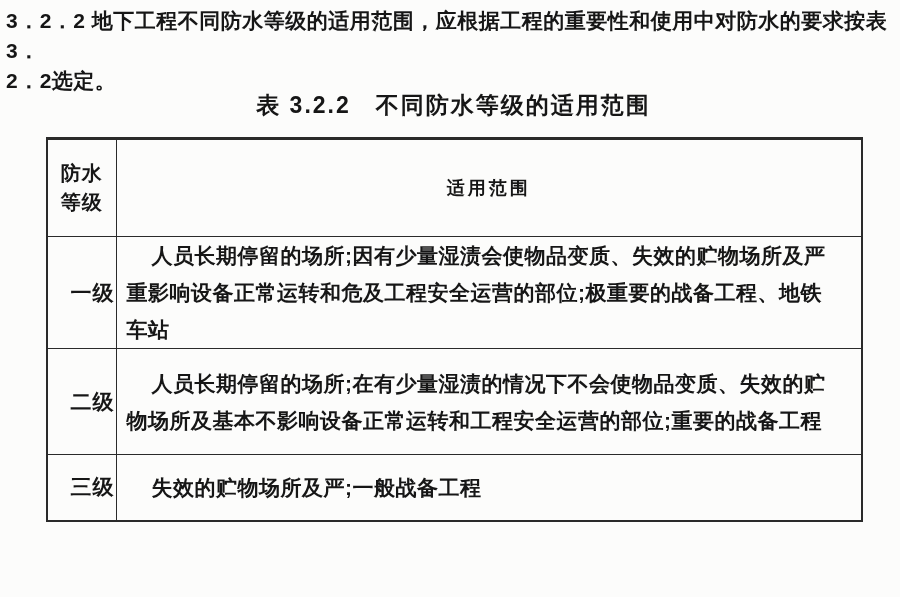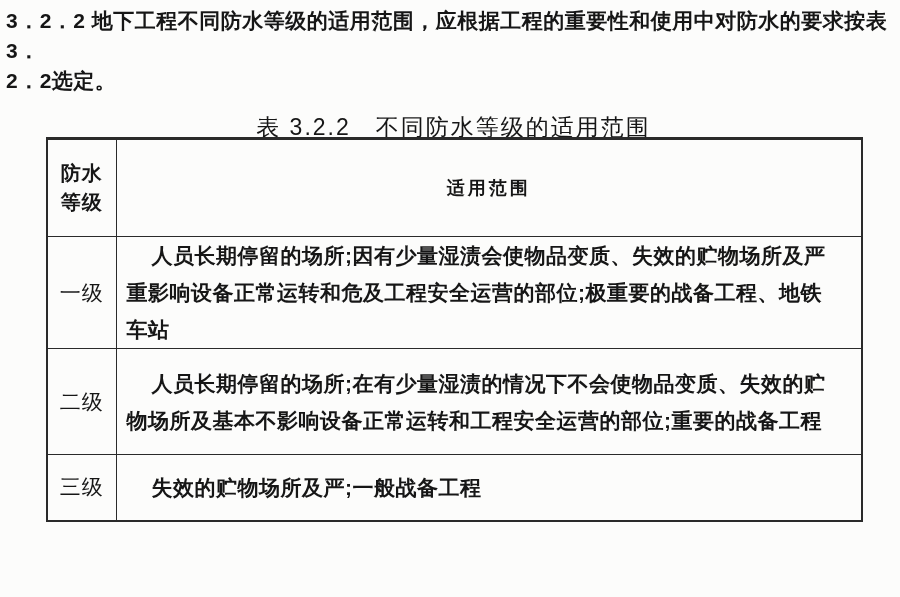--- a/index.html
+++ b/index.html
@@ -27,23 +27,22 @@
     white-space: pre-line;
   }
 
   .caption {
     position: absolute;
     top: 90px;
     left: 46px;
     width: 815px;
     text-align: center;
     font-size: 23px;
-    font-weight: 400;
+    font-weight: 700;
     letter-spacing: 2px;
-    margin-top: 22px;
   }
 
   table.grade-table {
     position: absolute;
     top: 137px;
     left: 46px;
     width: 815px;
     border-collapse: collapse;
     table-layout: fixed;
     border: 2px solid var(--line, #2a2a2a);
@@ -76,22 +75,22 @@
 
   .scope-head {
     font-size: 18px;
     font-weight: 700;
     text-align: center;
     letter-spacing: 3px;
   }
 
   .grade-cell {
     font-size: 21px;
-    font-weight: 400;
-    text-align: center;
+    font-weight: 700;
+    text-align: right;
     letter-spacing: 1px;
   }
 
   .scope-cell {
     font-size: 21px;
     font-weight: 700;
     line-height: 37px;
     padding: 0 12px 0 10px;
     text-indent: 25px;
     white-space: pre-line;

